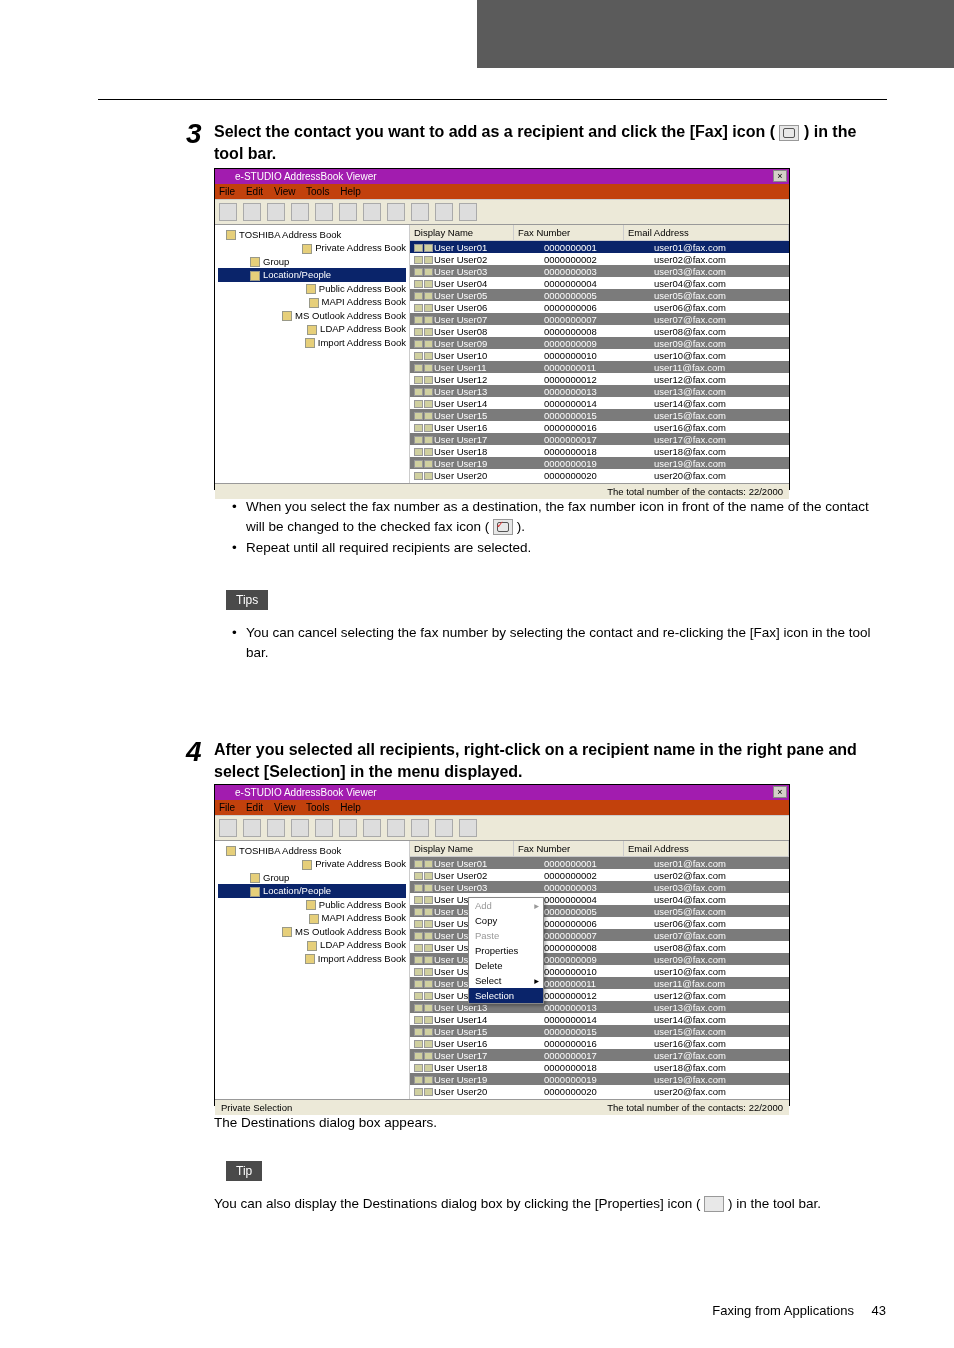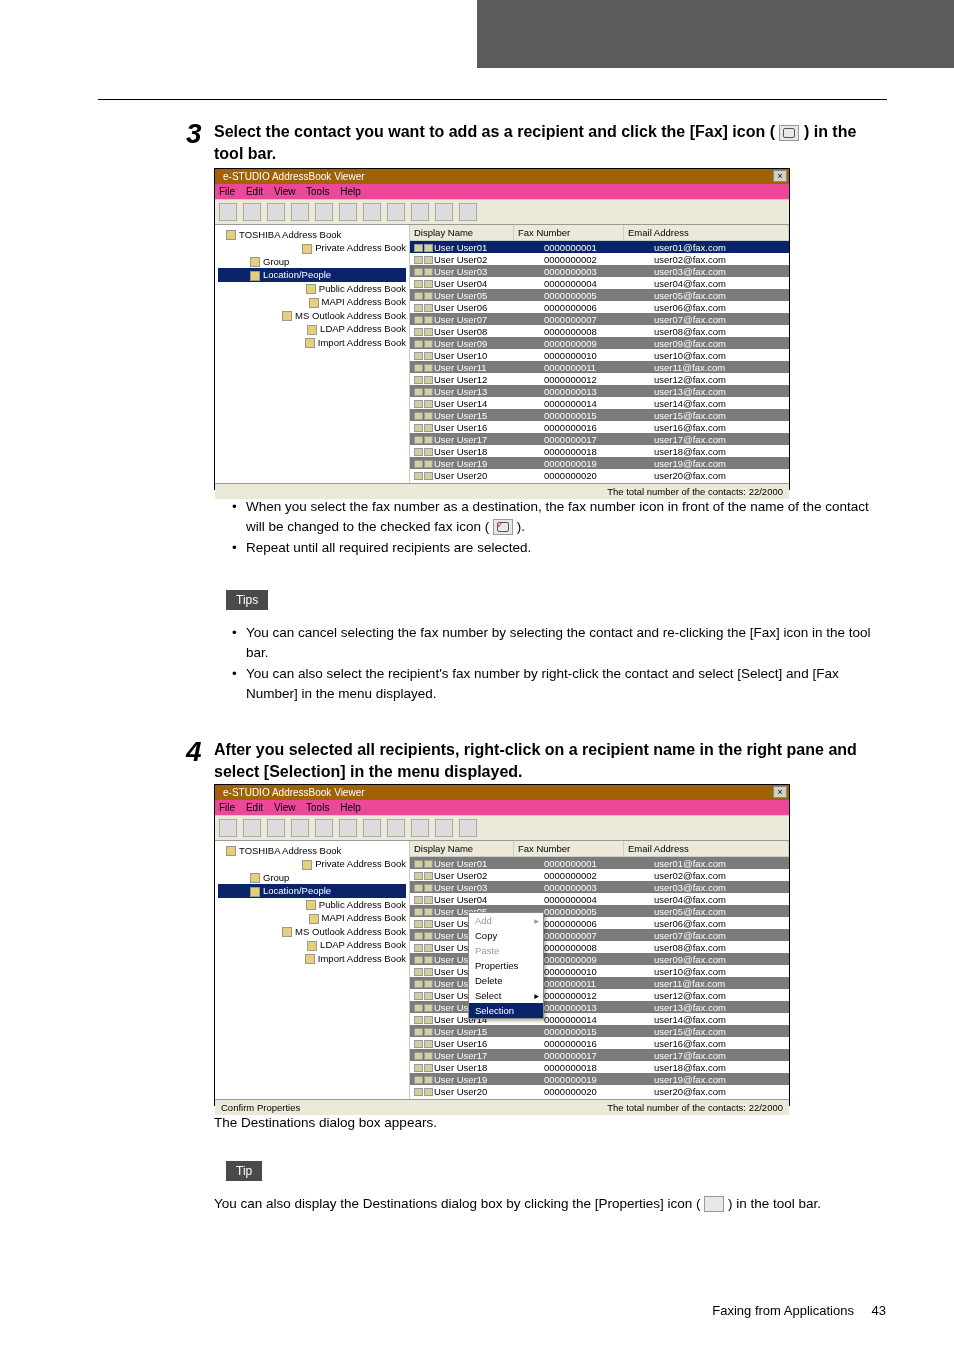--- a/index.html
+++ b/index.html
@@ -8,23 +8,23 @@
     .top-rule { position: absolute; top: 99px; left: 98px; width: 789px; height: 1px; background: #000; }
     .step-num { font-family: Arial, sans-serif; font-weight: bold; font-size: 28px; font-style: italic; color: #000; position: absolute; }
     .step3-num { top: 118px; left: 186px; }
     .step4-num { top: 736px; left: 186px; }
     .step-text { font-weight: bold; font-size: 16px; line-height: 1.35; position: absolute; }
     .step3-text { top: 121px; left: 214px; width: 672px; }
     .step4-text { top: 739px; left: 214px; width: 672px; }
     .screenshot { position: absolute; border: 1px solid #000; background: #f0f0f0; }
     .ss1 { top: 168px; left: 214px; width: 576px; height: 322px; }
     .ss2 { top: 784px; left: 214px; width: 576px; height: 322px; }
-    .ss-title { background: #a16207; color: #fff; font-size: 10px; padding: 2px 8px; position: relative; }
+    .ss-title { background: #a21caf; color: #fff; font-size: 10px; padding: 2px 20px; position: relative; }
     .ss-close { position: absolute; right: 2px; top: 1px; width: 14px; height: 12px; background: #d4d0c8; border: 1px solid #888; font-size: 9px; text-align: center; line-height: 10px; color: #000; }
-    .ss-menu { background: #ec4899; font-size: 10px; padding: 2px 4px; border-bottom: 1px solid #ccc; }
+    .ss-menu { background: #c2410c; font-size: 10px; padding: 2px 4px; border-bottom: 1px solid #ccc; }
     .ss-menu span { margin-right: 8px; }
     .ss-toolbar { background: #ece9d8; padding: 3px 4px; border-bottom: 1px solid #999; display: flex; gap: 6px; }
     .ss-toolbar .tbtn { width: 18px; height: 18px; background: #ddd; border: 1px solid #aaa; }
     .ss-body { display: flex; height: 258px; background: #fff; }
     .ss-tree { width: 195px; border-right: 1px solid #ccc; padding: 3px; font-size: 9.5px; overflow: hidden; }
     .tree-item { white-space: nowrap; padding: 1px 0 1px 8px; }
     .tree-item.lvl1 { padding-left: 18px; text-align: right; }
     .tree-item.lvl2 { padding-left: 32px; }
     .tree-icon { display: inline-block; width: 10px; height: 10px; background: #e6cf7a; border: 1px solid #998; margin-right: 3px; vertical-align: middle; }
     .ss-list { flex: 1; font-size: 9.5px; overflow: hidden; }
@@ -37,21 +37,21 @@
     .list-row { display: flex; padding: 0 0; }
     .list-row > div { padding: 0.5px 4px; white-space: nowrap; overflow: hidden; }
     .list-row .c1 { width: 130px; }
     .list-row .c2 { width: 110px; }
     .list-row .c3 { flex: 1; }
     .list-row.sel-dark { background: #7b7b7b; color: #fff; }
     .list-row.sel-blue { background: #0a246a; color: #fff; }
     .row-ico { display: inline-block; width: 9px; height: 8px; background: #d0d0a0; border: 1px solid #999; margin-right: 1px; vertical-align: middle; }
     .ss-status { background: #ece9d8; border-top: 1px solid #999; font-size: 9.5px; padding: 2px 6px; text-align: right; }
     .ss-status-left { float: left; text-align: left; }
-    .ctx-menu { position: absolute; top: 71px; left: 253px; background: #fff; border: 1px solid #888; font-size: 9.5px; box-shadow: 2px 2px 3px rgba(0,0,0,0.3); z-index: 5; width: 76px; }
+    .ctx-menu { position: absolute; top: 56px; left: 253px; background: #fff; border: 1px solid #888; font-size: 9.5px; box-shadow: 2px 2px 3px rgba(0,0,0,0.3); z-index: 5; width: 76px; }
     .ctx-item { padding: 2px 6px; color: #999; position: relative; }
     .ctx-item.en { color: #000; }
     .ctx-item.sel { background: #0a246a; color: #fff; }
     .ctx-arrow { position: absolute; right: 4px; }
     .bullets { position: absolute; left: 232px; width: 654px; font-size: 13.5px; line-height: 1.45; }
     .bul1 { top: 497px; }
     .bul2 { top: 1113px; }
     .bullets li { margin-bottom: 2px; list-style: none; position: relative; padding-left: 14px; }
     .bullets li::before { content: "•"; position: absolute; left: 0; }
     .tips-box { position: absolute; background: #4a4a4a; color: #fff; font-size: 12px; padding: 3px 10px; margin-left: 12px; }
@@ -237,21 +237,20 @@
     <span>When you select the fax number as a destination, the fax number icon in front of the name of the contact will be changed to the checked fax icon (</span>
     <span class="icon-inline"><span class="fax-sym"></span><span class="check-sym"></span></span>
     <span>).</span>
   </li>
   <li>Repeat until all required recipients are selected.</li>
 </ul>
 
 <div class="tips-box tips1">Tips</div>
 <ul class="bullets tip-bullets tb1">
   <li>You can cancel selecting the fax number by selecting the contact and re-clicking the [Fax] icon in the tool bar.</li>
-  <li>You can also select the recipient's fax number by right-click the contact and select [Select] and [Fax Number] in the menu displayed.</li>
 </ul>
 
 <div class="step-num step4-num">4</div>
 <div class="step-text step4-text">After you selected all recipients, right-click on a recipient name in the right pane and select [Selection] in the menu displayed.</div>
 
 <div class="screenshot ss2">
   <div class="ss-title">
     <span>e-STUDIO AddressBook Viewer</span>
     <span class="ss-close">×</span>
   </div>
@@ -400,21 +399,21 @@
       <div class="ctx-item"><span>Add</span><span class="ctx-arrow">▸</span></div>
       <div class="ctx-item en">Copy</div>
       <div class="ctx-item">Paste</div>
       <div class="ctx-item en">Properties</div>
       <div class="ctx-item en">Delete</div>
       <div class="ctx-item en"><span>Select</span><span class="ctx-arrow">▸</span></div>
       <div class="ctx-item sel">Selection</div>
     </div>
   </div>
   <div class="ss-status">
-    <span class="ss-status-left">Confirm Properties</span>
+    <span class="ss-status-left">Private Selection</span>
     <span>The total number of the contacts: 22/2000</span>
   </div>
 </div>
 
 <div class="tip-text bul2">The Destinations dialog box appears.</div>
 
 <div class="tips-box tips2">Tip</div>
 <div class="tip-text tt2">
   <span>You can also display the Destinations dialog box by clicking the [Properties] icon (</span>
   <span class="icon-inline"></span>

